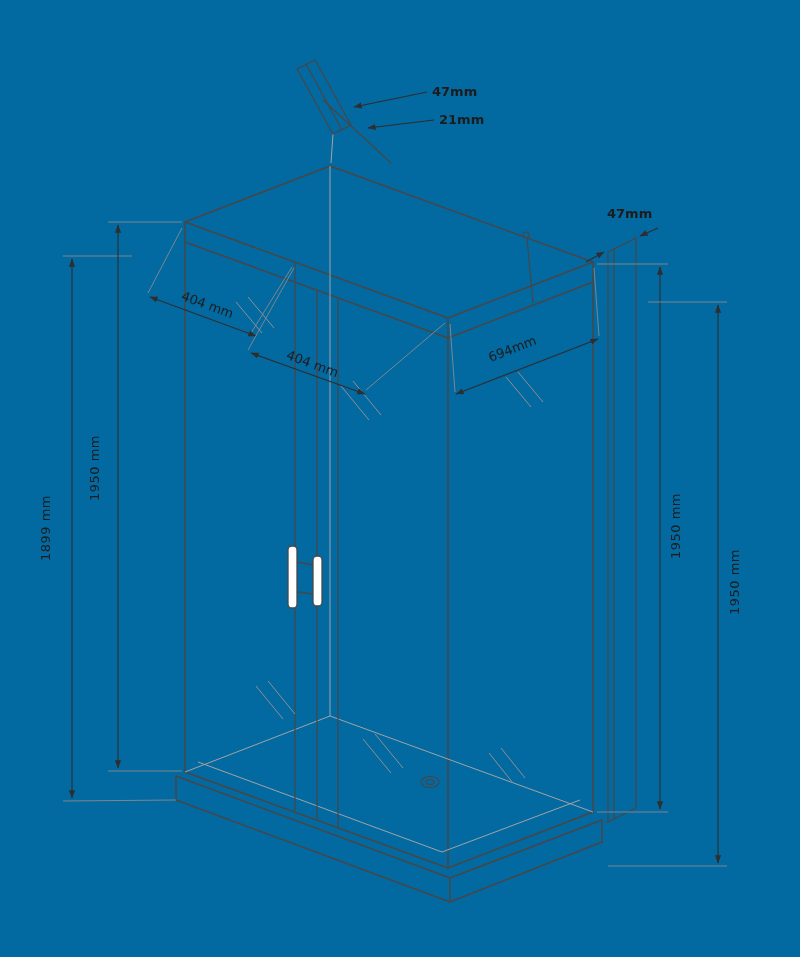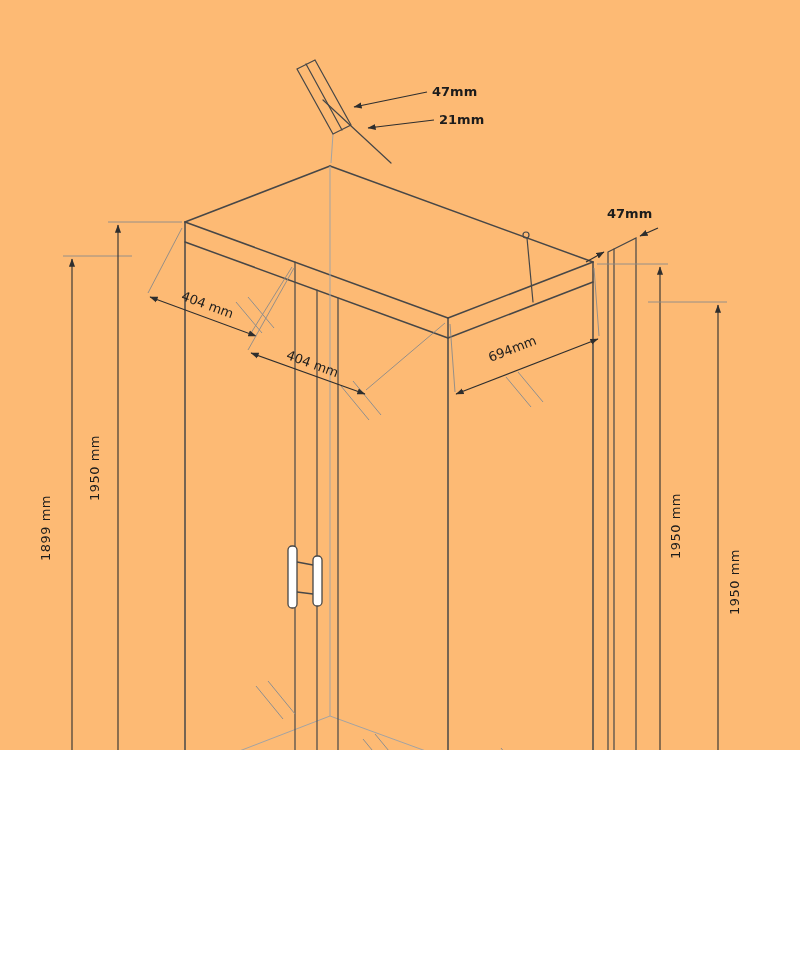--- a/index.html
+++ b/index.html
@@ -1,17 +1,17 @@
 <!DOCTYPE html>
 <html><head>
 <meta charset="utf-8">
 <style>
   html, body { margin: 0; padding: 0; background: #ffffff; }
   .sheet {
-    width: 800px; height: 750px; background: #fdba74;
+    width: 800px; height: 957px; background: #0369a1;
     position: relative; overflow: hidden;
     font-family: "DejaVu Sans", sans-serif;
   }
   svg { display: block; }
   svg * { vector-effect: none; }
   .structure { fill: none; stroke-width: 1.5; stroke-linecap: round; stroke-linejoin: round; }
   .thin      { fill: none; stroke-width: 1.2; stroke-linecap: round; }
   .hidden-lines { fill: none; stroke-width: 1; }
   .hatches  { fill: none; stroke-width: 1; }
   .dimgroup { fill: none; }

